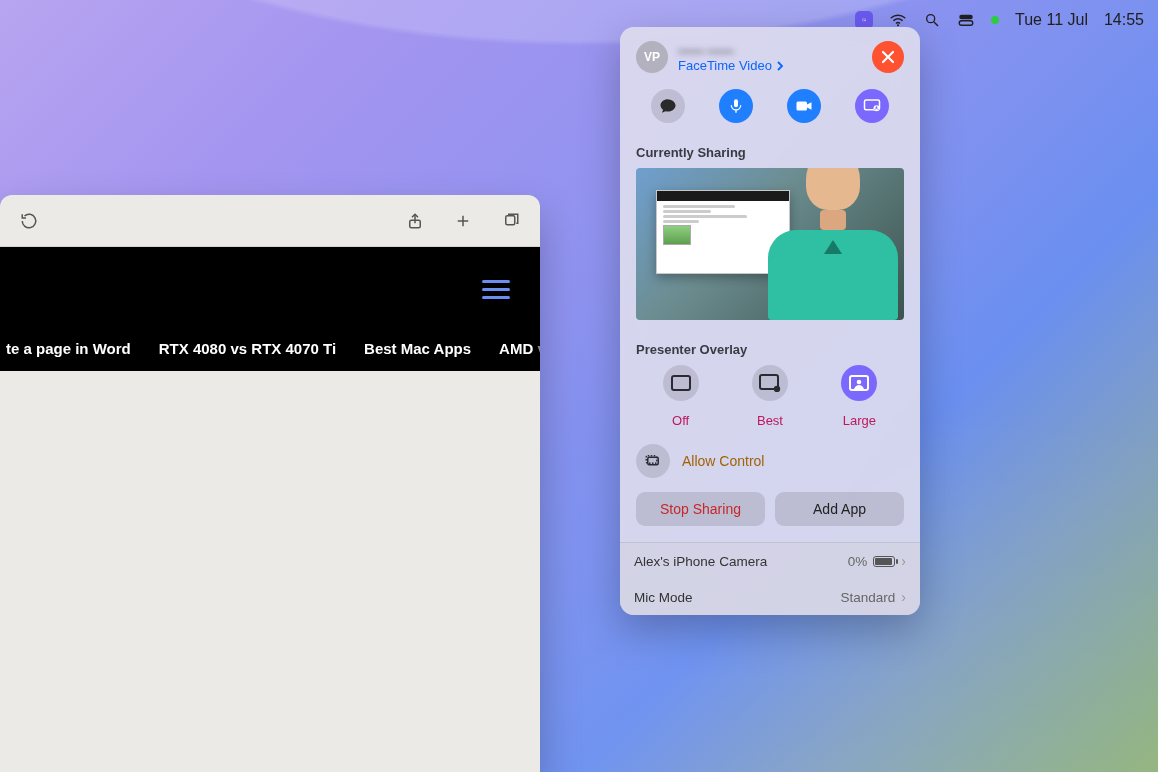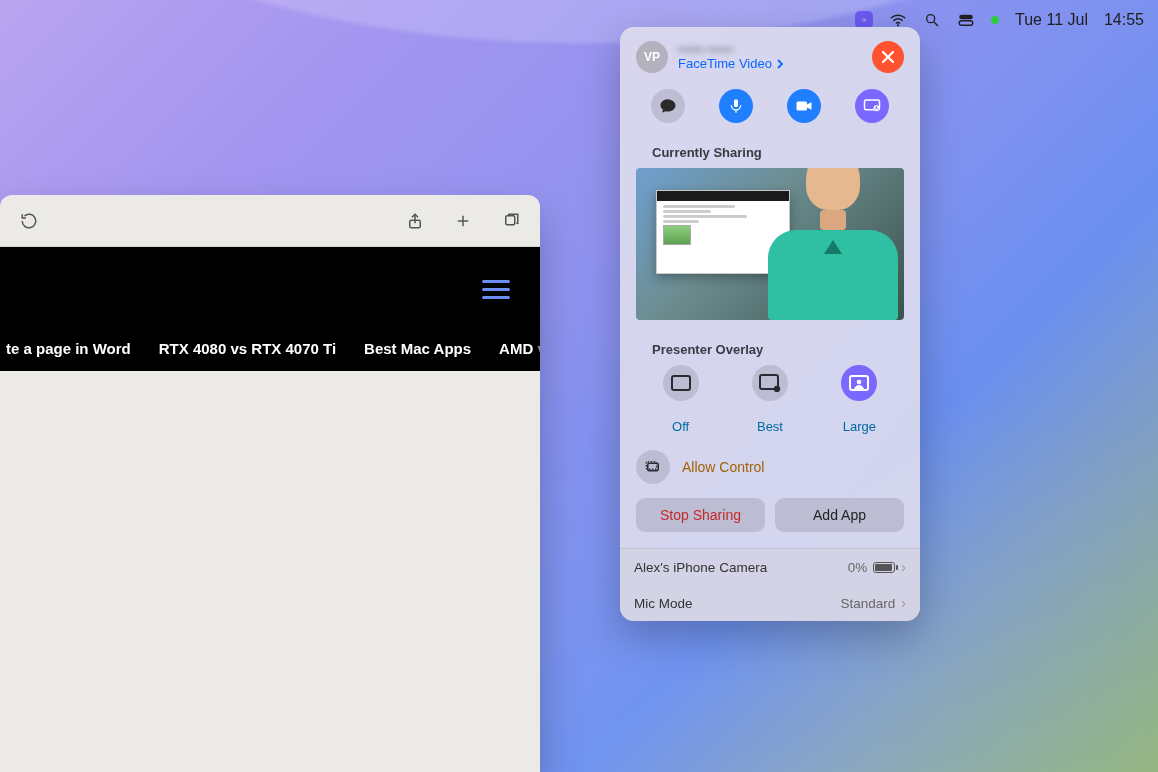--- a/index.html
+++ b/index.html
@@ -87,21 +87,21 @@
   .panel {
     position:absolute; left:620px; top:27px; width:300px;
     background:rgba(220,219,238,0.92);
     backdrop-filter: blur(12px);
     border-radius:14px;
     box-shadow: 0 15px 40px rgba(0,0,0,0.25);
     color:#222;
     overflow:hidden;
   }
   .p-head {
-    display:flex; align-items:flex-start; gap:10px; padding:14px 16px 6px 16px;
+    display:flex; align-items:flex-end; gap:10px; padding:14px 16px 6px 16px;
   }
   .avatar {
     width:32px;height:32px;border-radius:50%;background:#b2b1bd;
     display:flex;align-items:center;justify-content:center;
     color:#fff;font-size:12px;font-weight:600;
   }
   .hdr-col { flex:1; }
   .hdr-name { filter: blur(3px); font-size:13px; font-weight:600; color:#222; }
   .hdr-sub { font-size:13px; color:#0a66ff; display:flex; align-items:center; gap:4px; }
   .close-circle {
@@ -114,21 +114,21 @@
   }
   .p-icons .pi {
     width:34px;height:34px;border-radius:50%;
     display:flex;align-items:center;justify-content:center;
   }
   .pi-grey { background:rgba(142,142,160,0.35); color:#2a2a2a; }
   .pi-blue { background:#1f7fff; color:#fff; }
   .pi-purple { background:#7b68ff; color:#fff; }
 
   .section-label {
-    font-size:13px; font-weight:600; color:#3a3a44; padding:4px 16px 8px 16px;margin-left:16px;
+    font-size:13px; font-weight:600; color:#3a3a44; padding:4px 16px 8px 16px;
   }
 
   .share-preview {
     margin:0 16px 18px 16px; height:152px;
     background:linear-gradient(135deg,#6f9fcf 0%, #6c8d90 40%, #3b524d 100%);
     border-radius:4px;
     position:relative; overflow:hidden;
   }
   .share-preview .mini {
     position:absolute; left:20px; top:22px; width:134px; height:84px;
@@ -148,21 +148,21 @@
     content:""; position:absolute; left:50%; top:10px; width:18px;height:14px; transform:translateX(-50%);
     background:#167a67; clip-path:polygon(50% 0,100% 100%,0 100%);
   }
   .neck { width:26px;height:20px;background:#dba780; margin:0 auto; border-radius:4px; }
   .head { width:54px;height:62px; background:#e6b890; border-radius:26px 26px 22px 22px / 32px 32px 24px 24px; margin:0 auto; position:relative; }
   .face-wrap { position:absolute; right:6px; bottom:0; display:flex; flex-direction:column; align-items:center; }
 
   .overlay-opts {
     display:flex; justify-content:space-around; padding:0 16px 6px 16px;
   }
-  .opt { display:flex; flex-direction:column; align-items:center; gap:18px; font-size:13px; color:#0369a1;}
+  .opt { display:flex; flex-direction:column; align-items:center; gap:12px; font-size:13px; color:#be185d;}
   .opt .circ {
     width:36px;height:36px;border-radius:50%;
     background:rgba(142,142,160,0.35);
     display:flex;align-items:center;justify-content:center; color:#2a2a33;
   }
   .opt.sel .circ { background:#7b68ff; color:#fff; }
 
   .allow-row {
     display:flex; align-items:center; gap:12px; padding:10px 16px 14px 16px;
     font-size:14px; color:#a16207;

